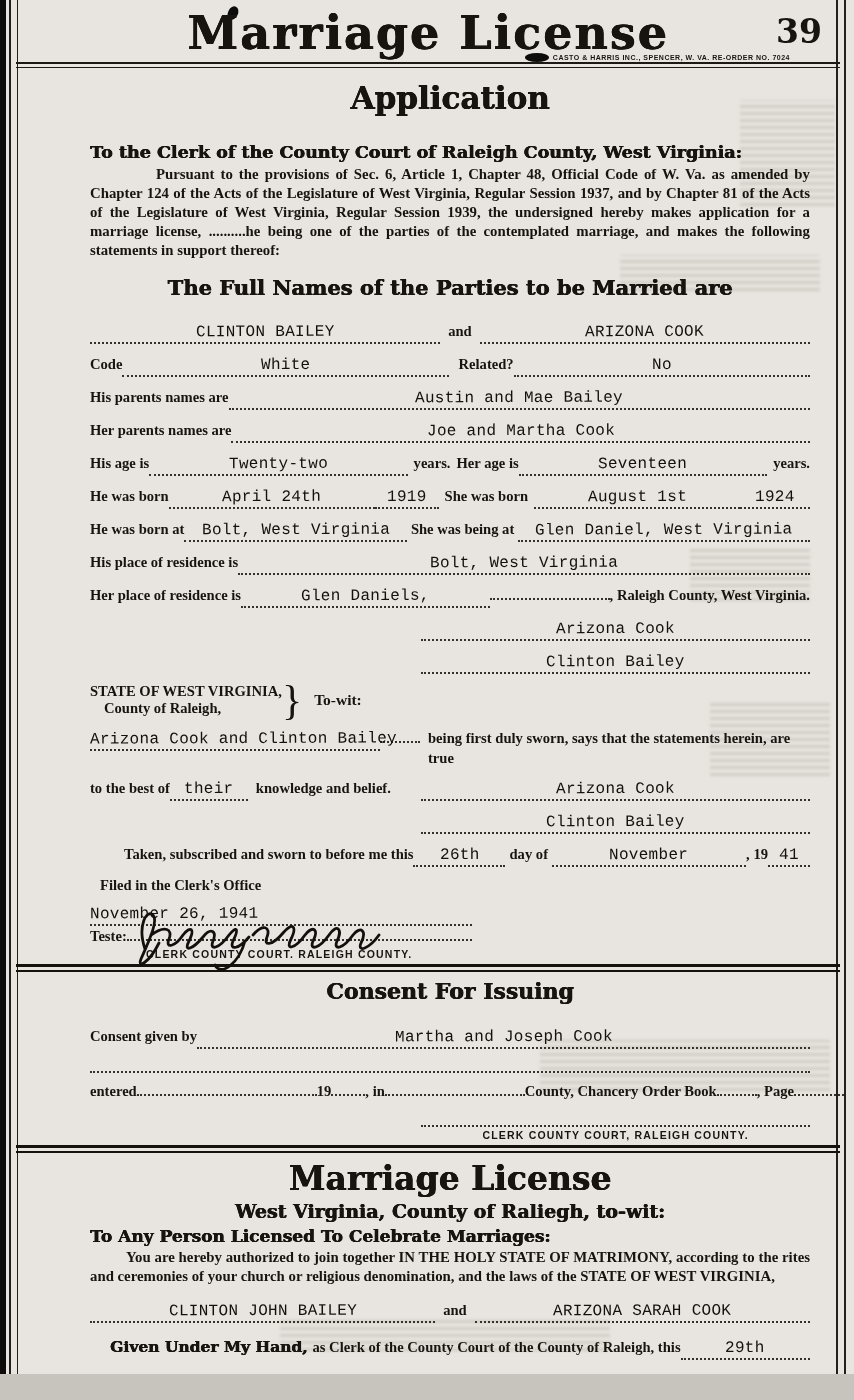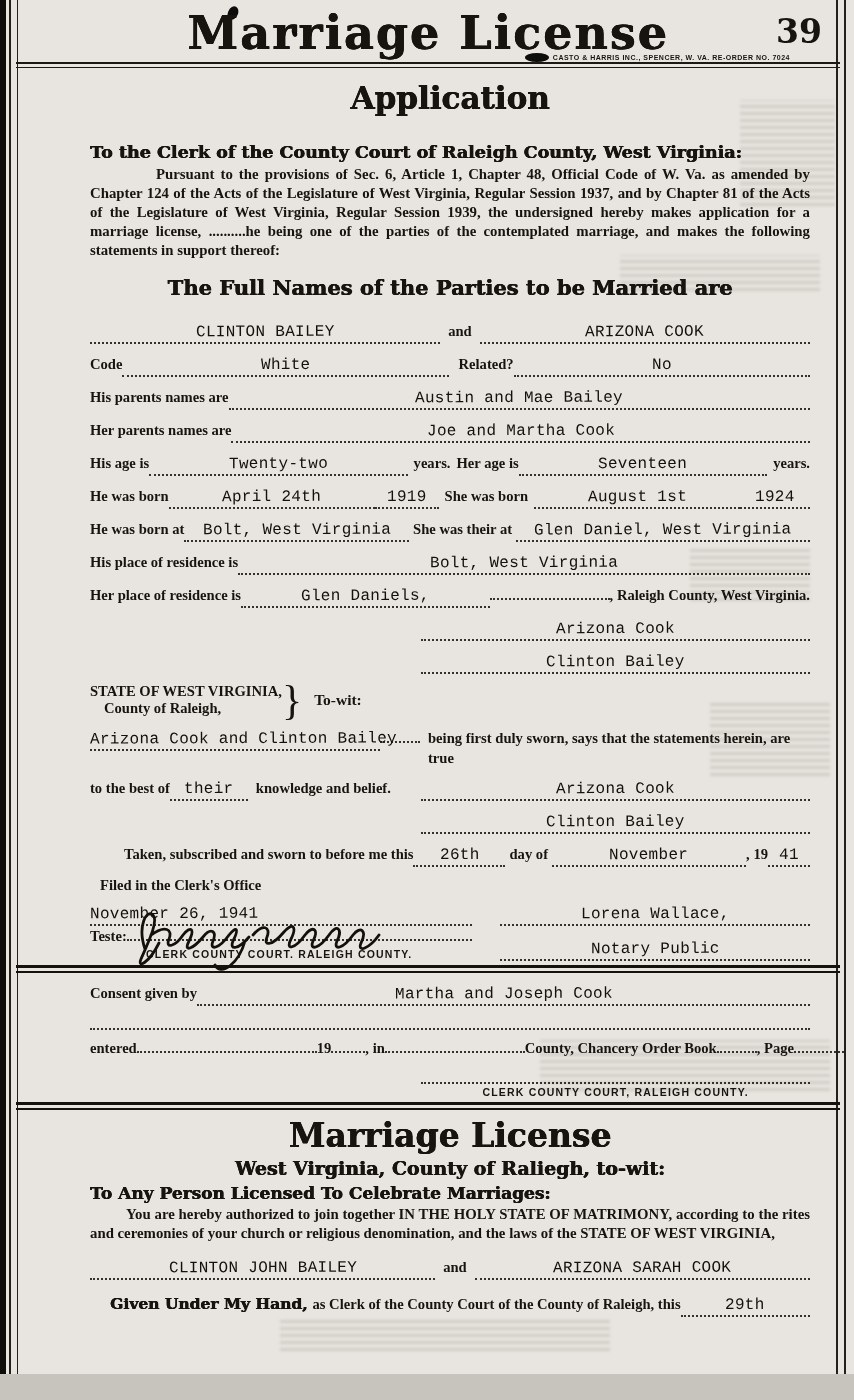--- a/index.html
+++ b/index.html
@@ -113,21 +113,21 @@
         <span class="f"><span class="t">April 24th</span></span>
         <span class="f" style="flex:0 0 64px;"><span class="t">1919</span></span>
         <span class="l" style="padding:0 6px;">She was born</span>
         <span class="f"><span class="t">August 1st</span></span>
         <span class="f" style="flex:0 0 70px;"><span class="t">1924</span></span>
       </div>
 
       <div class="r">
         <span class="l">He was born at</span>
         <span class="f"><span class="t">Bolt, West Virginia</span></span>
-        <span class="l" style="padding:0 4px;">She was their at</span>
+        <span class="l" style="padding:0 4px;">She was being at</span>
         <span class="f"><span class="t">Glen Daniel, West Virginia</span></span>
       </div>
 
       <div class="r">
         <span class="l">His place of residence is</span>
         <span class="f"><span class="t">Bolt, West Virginia</span></span>
       </div>
 
       <div class="r">
         <span class="l">Her place of residence is</span>
@@ -189,34 +189,27 @@
           <div class="r" style="margin-top:0;position:relative;">
             <span class="l">Teste:</span>
             <span class="f" style="position:relative;">
               <svg class="sigsvg" width="280" height="58" viewBox="0 0 280 58" style="position:absolute;left:0;top:-34px;overflow:visible;">
                 <path d="M18 44 C10 20 20 4 26 10 C32 16 20 40 14 54 C10 64 22 58 32 38 M24 30 C38 20 46 24 42 34 C38 44 48 42 56 30 C64 20 68 24 62 36 C56 48 66 44 76 32 C84 22 90 26 86 36 C82 46 92 44 102 30 C110 20 112 24 106 36 C102 46 112 44 122 32 M118 36 C112 58 94 72 88 60 M126 30 C136 18 144 22 140 32 C136 42 146 40 156 28 C166 16 170 22 164 34 C158 46 168 44 178 30 C186 20 192 24 186 36 C182 46 192 44 202 30 C210 18 216 24 210 36 C206 46 216 44 226 30 C234 20 240 26 234 38 C230 48 242 44 252 30" fill="none" stroke="#12100c" stroke-width="2.8" stroke-linecap="round"></path>
               </svg>
             </span>
           </div>
           <div class="caption" style="margin:2px 0 0 56px;">CLERK COUNTY COURT. RALEIGH COUNTY.</div>
         </div>
-        <div style="width:43%;">
-          <div class="r" style="margin-top:2px;">
-            <span class="f"><span class="t">Lorena Wallace,</span></span>
-          </div>
-          <div class="r" style="margin-top:12px;">
-            <span class="f"><span class="t">Notary Public</span></span>
-          </div>
-        </div>
       </div>
     </div>
 
     <div class="hrule2" style="margin-top:4px;"></div>
 
     <div class="inner">
+      <h3 class="blackletter sec-title" style="font-size:22px;margin-top:6px;">Consent For Issuing</h3>
       <div class="r">
         <span class="l">Consent given by</span>
         <span class="f"><span class="t">Martha and Joseph Cook</span></span>
       </div>
       <div class="r" style="margin-top:22px;">
           <span class="f"></span>
         </div>
       <div class="r" style="margin-top:8px;">
         <span class="l">entered</span>
         <span class="f" style="flex:0 0 180px;"></span>

